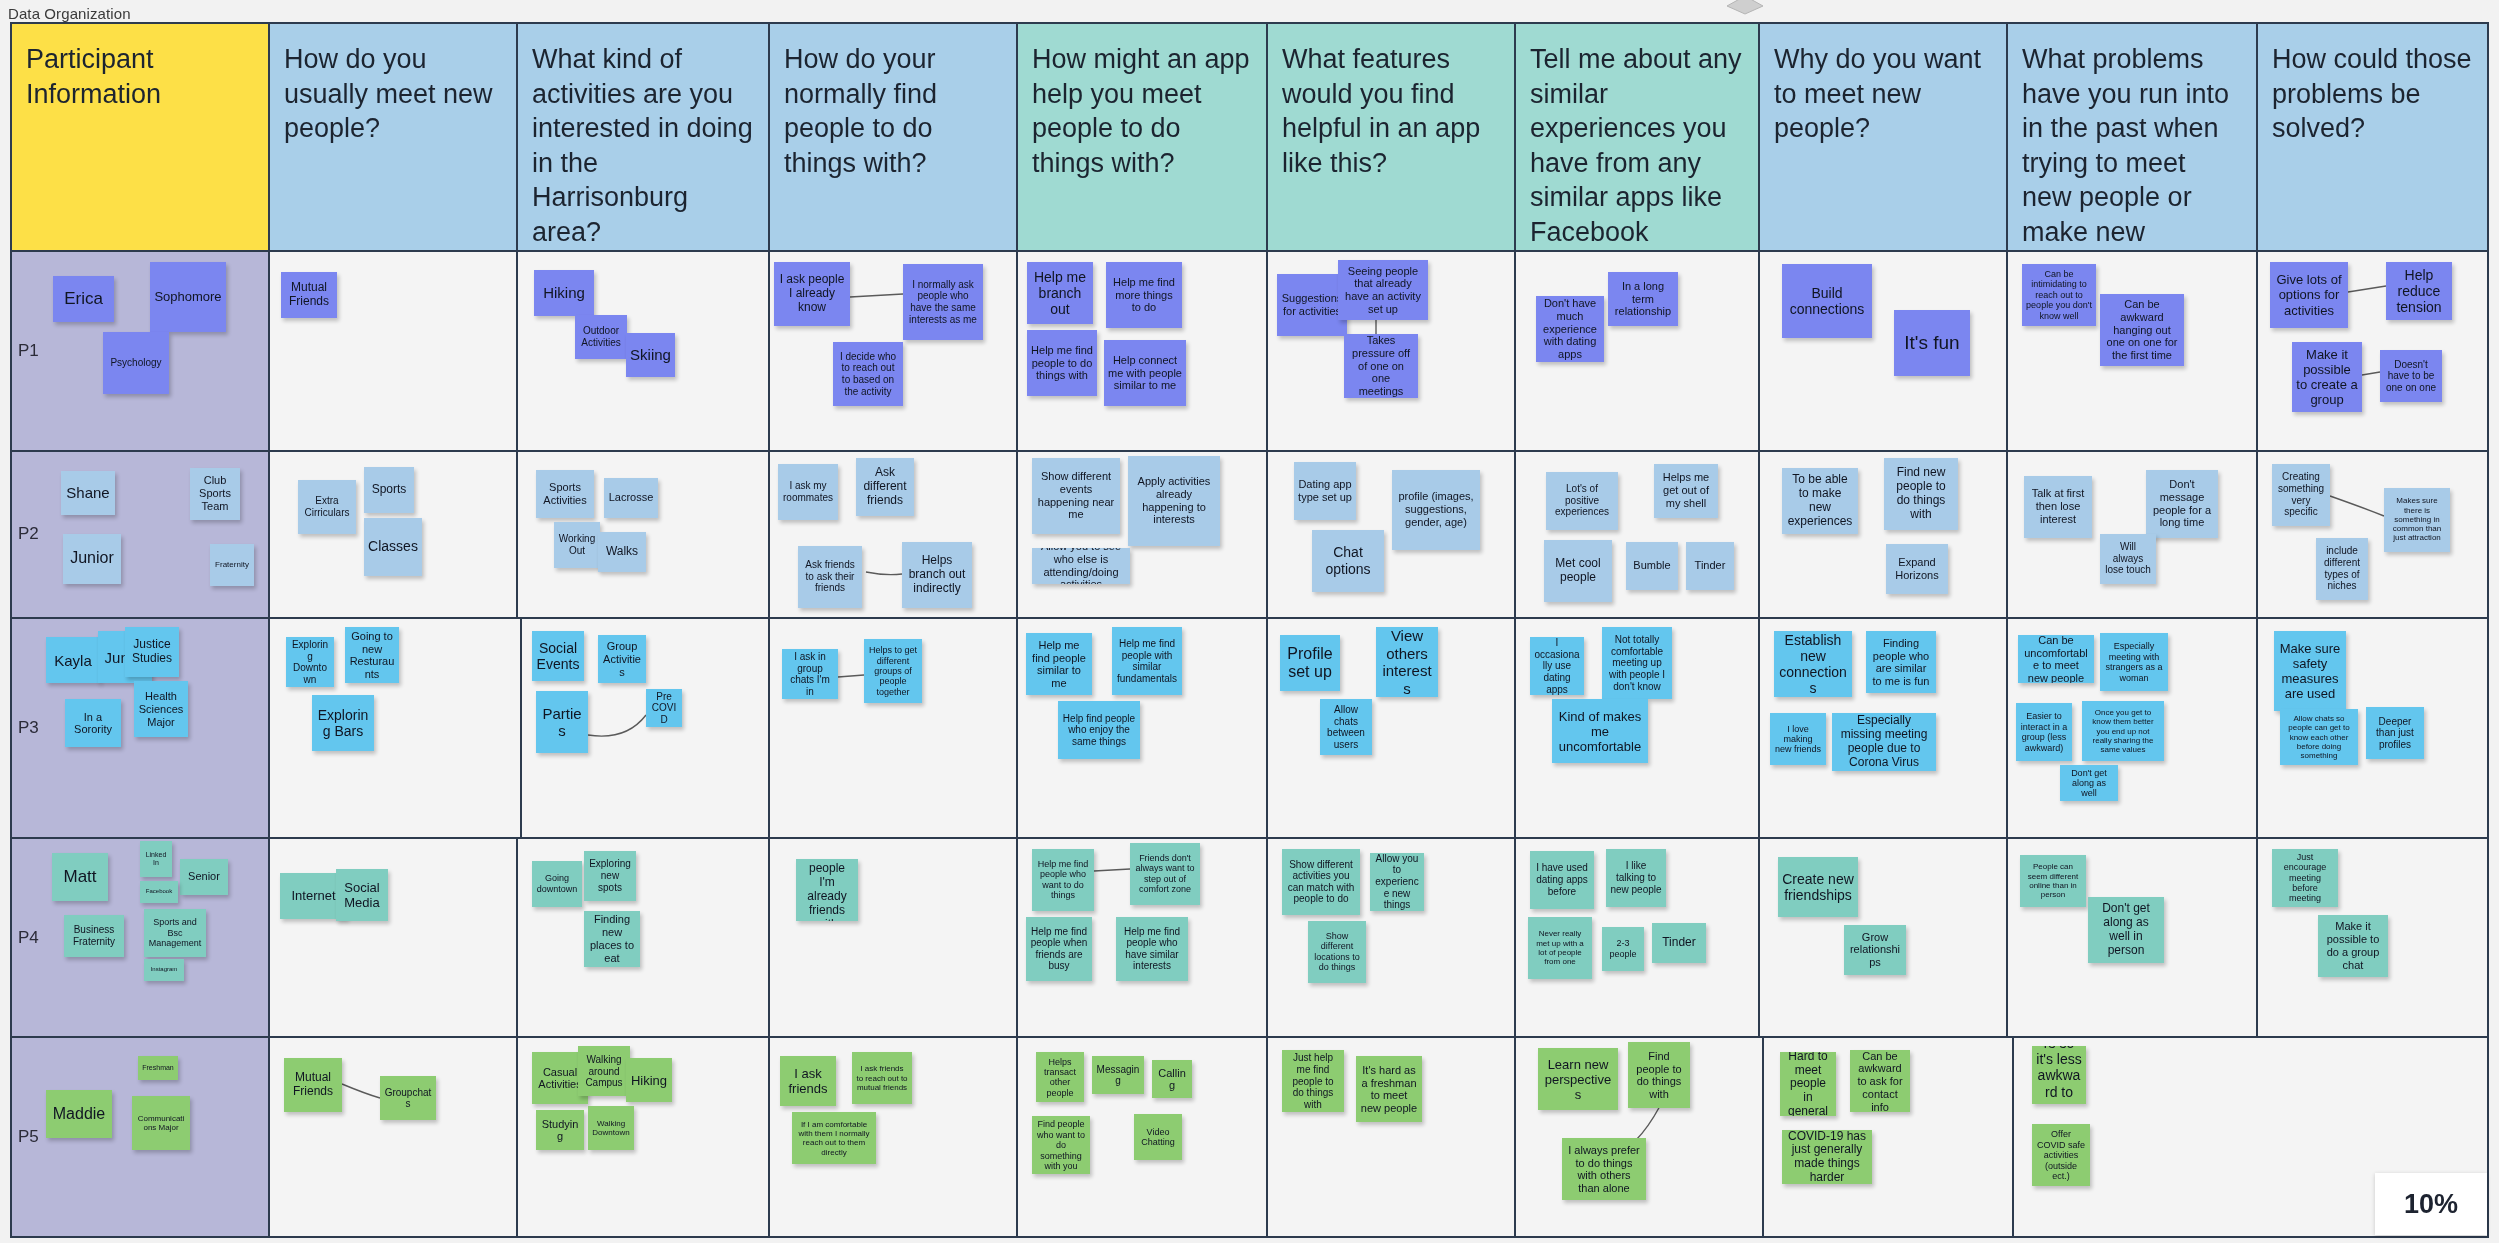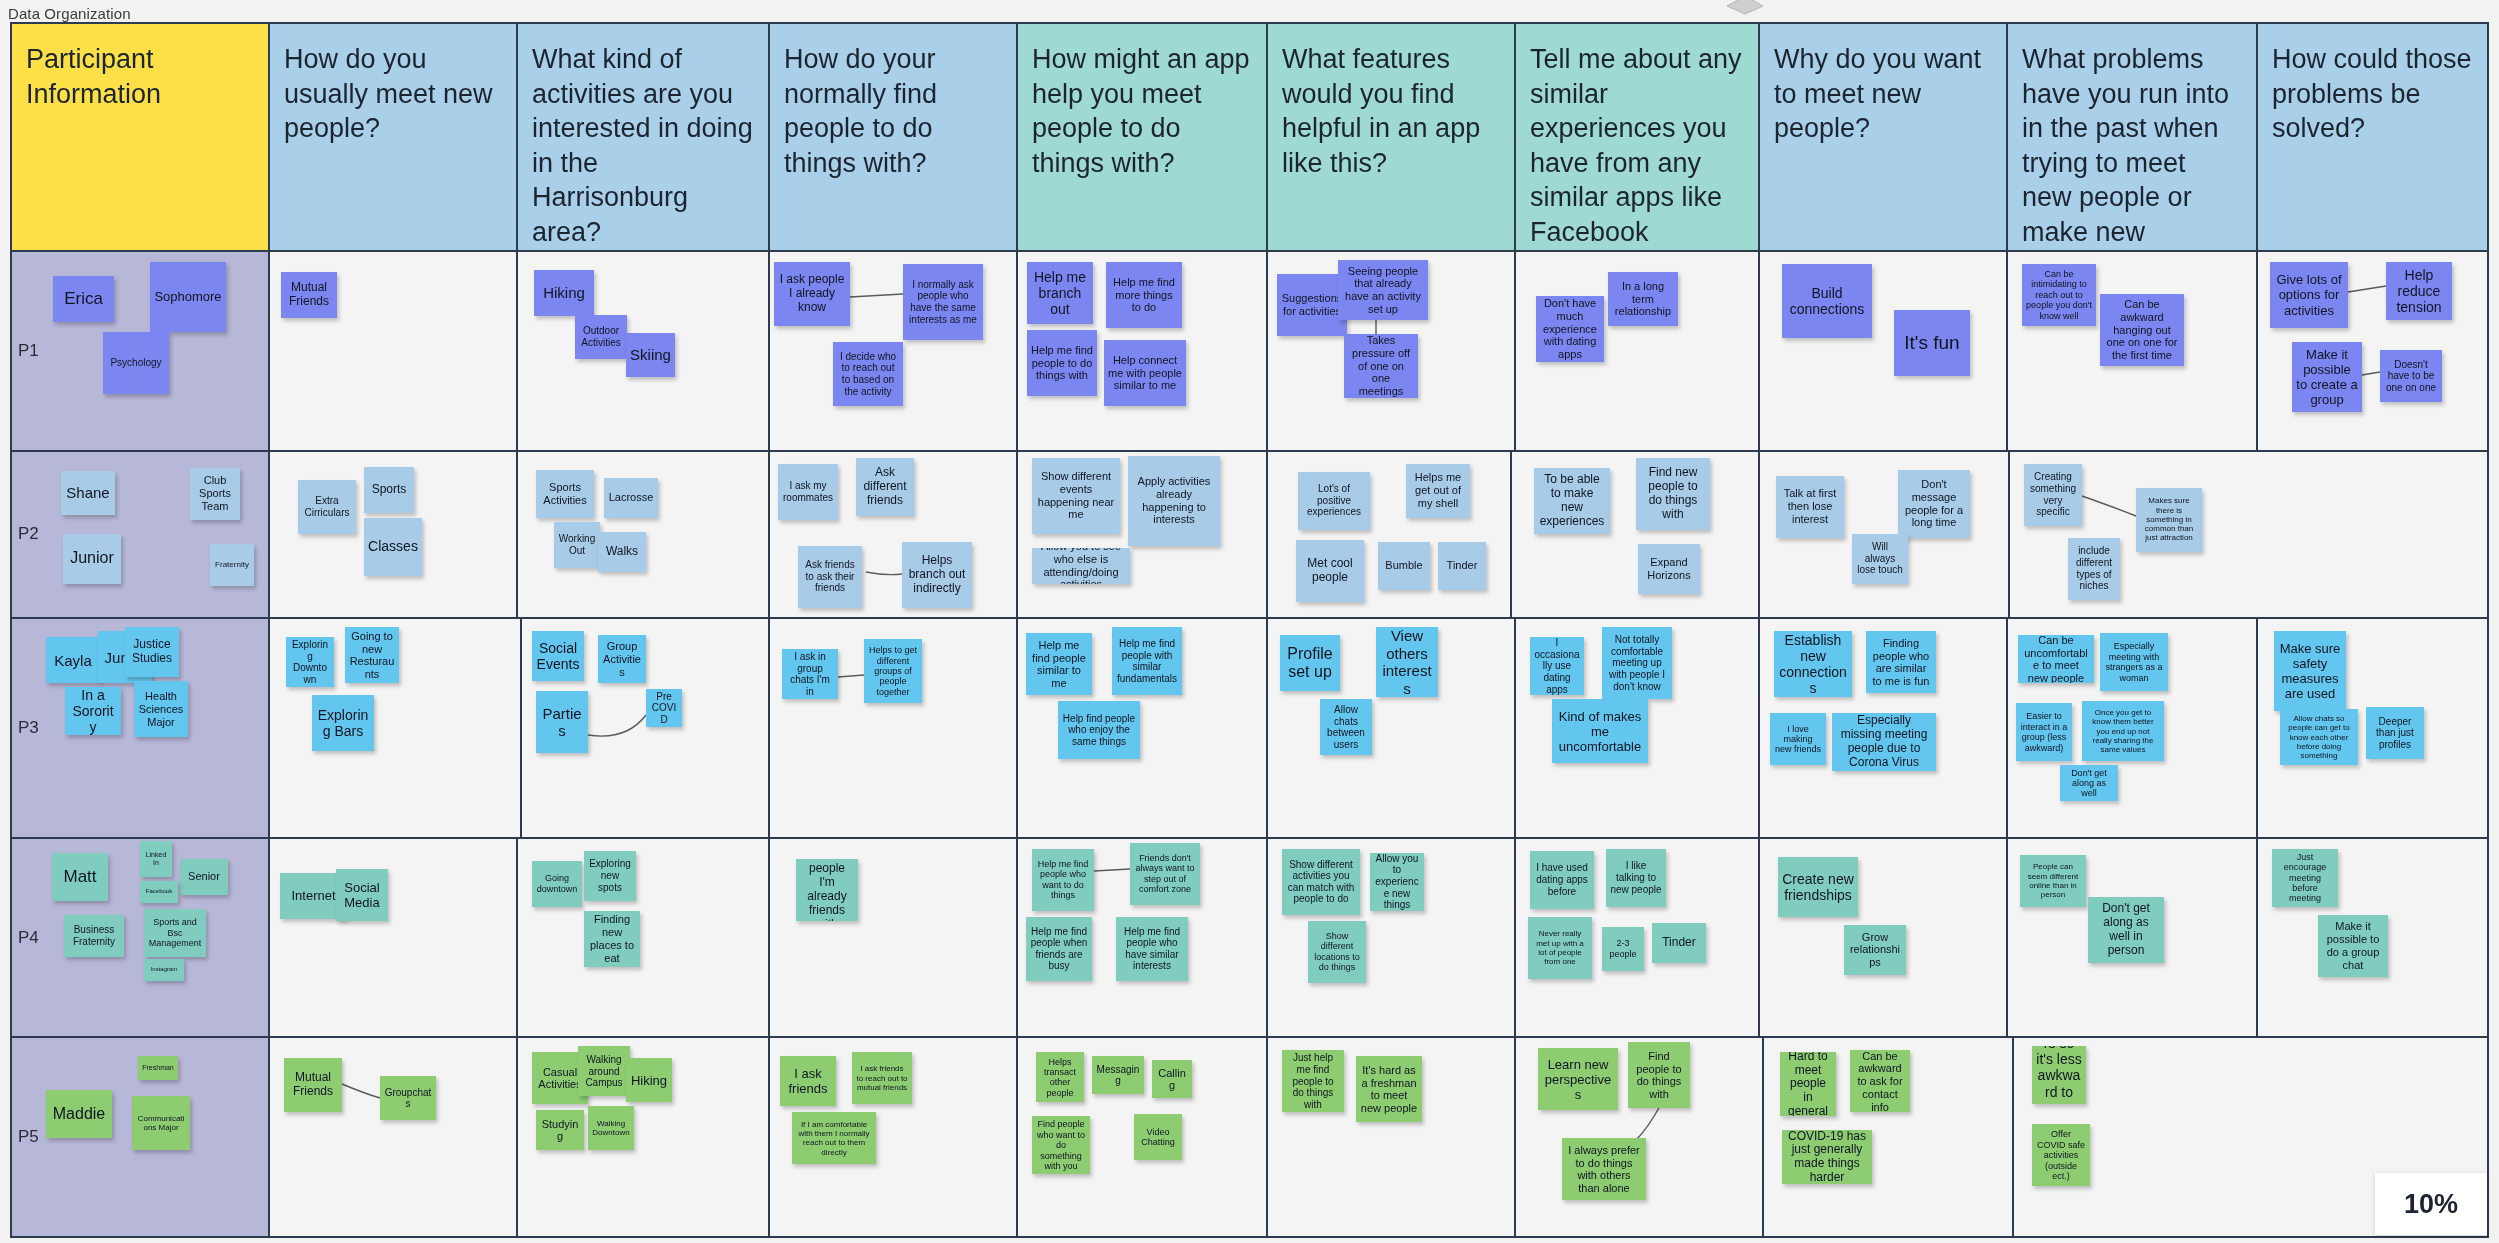--- a/index.html
+++ b/index.html
@@ -179,20 +179,25 @@
       <div class="note p2" style="left:8px;top:12px;width:60px;height:56px;font-size:10px">I ask my roommates</div>
       <div class="note p2" style="left:86px;top:6px;width:58px;height:58px;font-size:12px">Ask different friends</div>
       <div class="note p2" style="left:28px;top:94px;width:64px;height:62px;font-size:10px">Ask friends to ask their friends</div>
       <div class="note p2" style="left:132px;top:90px;width:70px;height:66px;font-size:12px">Helps branch out indirectly</div>
     </div>
     <div class="cell" style="width:250px">
       <div class="note p2" style="left:14px;top:6px;width:88px;height:76px;font-size:11px">Show different events happening near me</div>
       <div class="note p2" style="left:110px;top:4px;width:92px;height:90px;font-size:11px">Apply activities already happening to interests</div>
       <div class="note p2" style="left:14px;top:96px;width:98px;height:36px;font-size:11px">Allow you to see who else is attending/doing activities</div>
     </div>
+    <div class="cell" style="width:248px">
+      <div class="note p2" style="left:26px;top:10px;width:62px;height:58px;font-size:11px">Dating app type set up</div>
+      <div class="note p2" style="left:124px;top:18px;width:88px;height:80px;font-size:11px">profile (images, suggestions, gender, age)</div>
+      <div class="note p2" style="left:44px;top:78px;width:72px;height:62px;font-size:14px">Chat options</div>
+    </div>
     <div class="cell" style="width:244px">
       <div class="note p2" style="left:30px;top:20px;width:72px;height:58px;font-size:10px">Lot's of positive experiences</div>
       <div class="note p2" style="left:138px;top:12px;width:64px;height:54px;font-size:11px">Helps me get out of my shell</div>
       <div class="note p2" style="left:28px;top:88px;width:68px;height:62px;font-size:12px">Met cool people</div>
       <div class="note p2" style="left:110px;top:90px;width:52px;height:48px;font-size:11px">Bumble</div>
       <div class="note p2" style="left:170px;top:90px;width:48px;height:48px;font-size:11px">Tinder</div>
     </div>
     <div class="cell" style="width:248px">
       <div class="note p2" style="left:22px;top:16px;width:76px;height:66px;font-size:12px">To be able to make new experiences</div>
       <div class="note p2" style="left:124px;top:6px;width:74px;height:72px;font-size:12px">Find new people to do things with</div>
@@ -212,21 +217,21 @@
       <div class="note p2" style="left:58px;top:86px;width:52px;height:62px;font-size:10px">include different types of niches</div>
     </div>
   </div>
 
   <div class="row" style="height:220px">
     <div class="cell info" style="width:258px">
       <span class="plabel">P3</span>
       <div class="note p3" style="left:34px;top:18px;width:54px;height:46px;font-size:15px">Kayla</div>
       <div class="note p3" style="left:86px;top:12px;width:54px;height:52px;font-size:15px">Junior</div>
       <div class="note p3" style="left:113px;top:8px;width:54px;height:50px;font-size:12px">Justice Studies</div>
-      <div class="note p3" style="left:53px;top:68px;width:56px;height:48px;font-size:14px">In a Sorority</div>
+      <div class="note p3" style="left:53px;top:80px;width:56px;height:48px;font-size:11px">In a Sorority</div>
       <div class="note p3" style="left:122px;top:62px;width:54px;height:56px;font-size:11px">Health Sciences Major</div>
     </div>
     <div class="cell" style="width:252px">
       <div class="note p3" style="left:16px;top:18px;width:48px;height:50px;font-size:10px">Exploring Downtown</div>
       <div class="note p3" style="left:75px;top:8px;width:54px;height:56px;font-size:11px">Going to new Resturaunts</div>
       <div class="note p3" style="left:42px;top:76px;width:62px;height:56px;font-size:14px">Exploring Bars</div>
     </div>
     <div class="cell" style="width:248px">
       <svg class="links">
           <path d="M66 116 Q104 122 124 96"></path>

